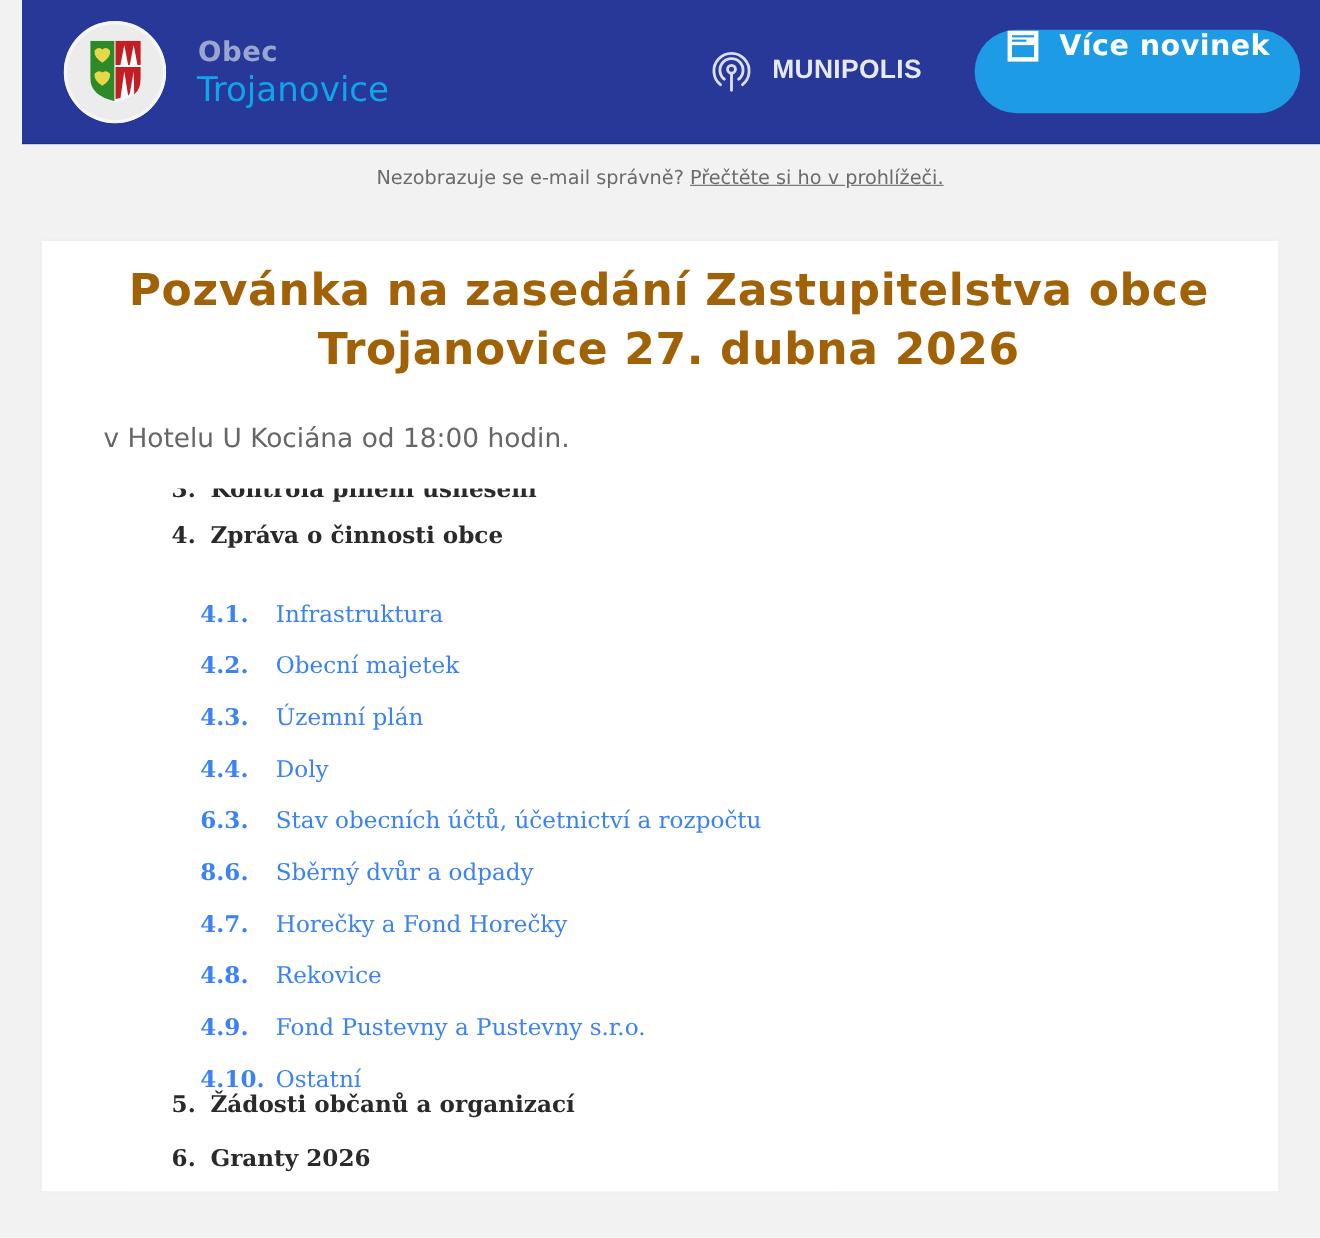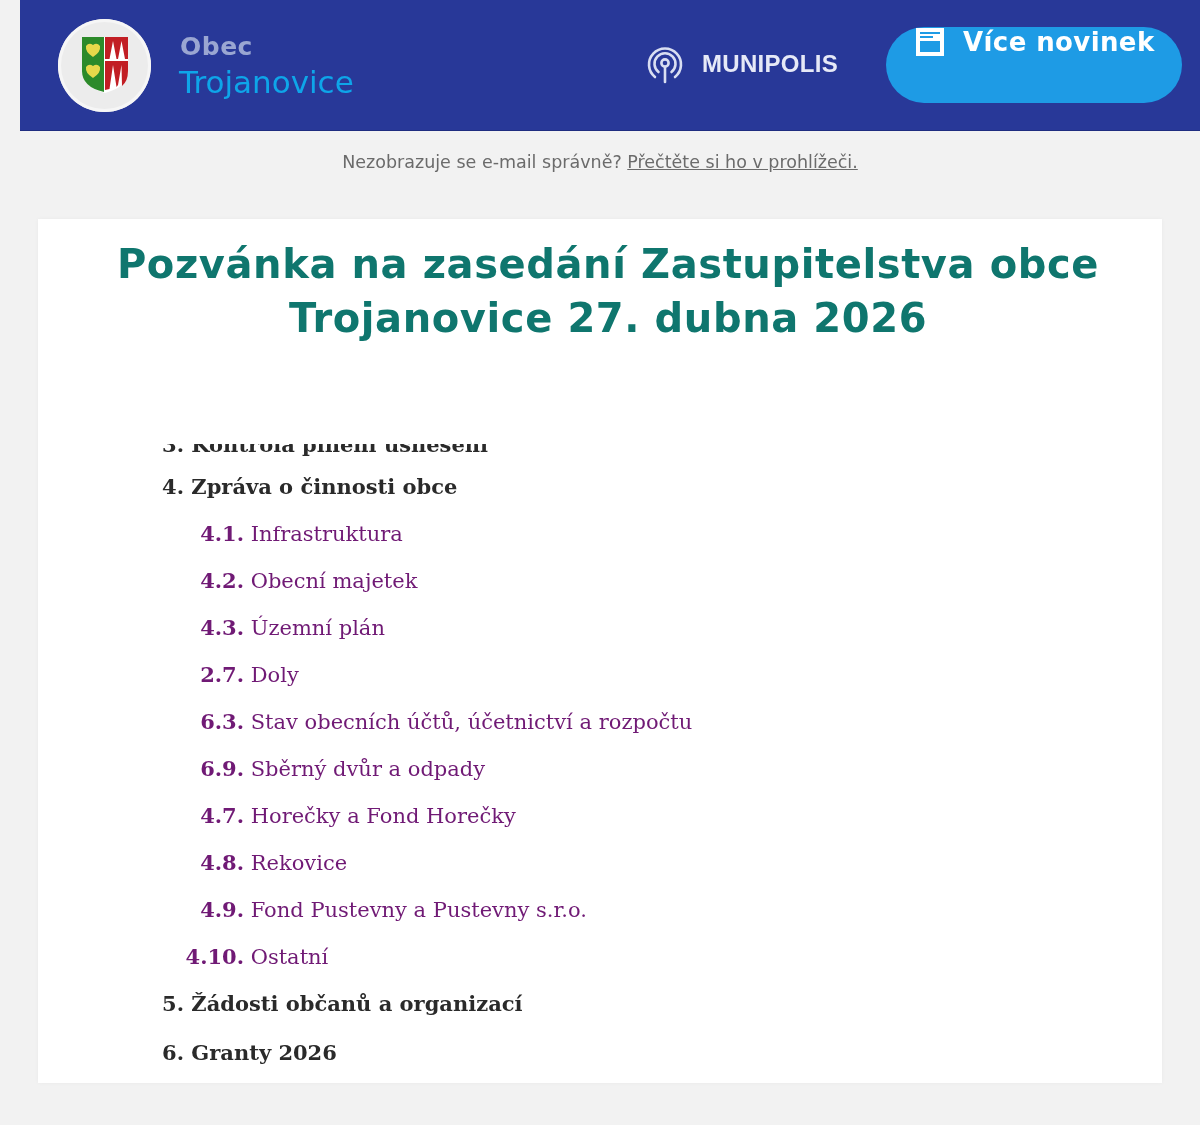--- a/index.html
+++ b/index.html
@@ -50,40 +50,40 @@
     }
     .preheader a { color: #6b6b6b; text-decoration: underline; text-align: right; }
     
     .card {
       position: absolute; left: 38px; top: 219px; width: 1124px; height: 864px;
       background: #ffffff;
       box-shadow: 0 0 4px rgba(0,0,0,0.04);
     }
     .title {
       position: absolute; left: 0; top: 18px; width: 1140px; text-align: center;
-      color: #0f766e; font-weight: bold; font-size: 40px; line-height: 54px;
+      color: #a16207; font-weight: bold; font-size: 40px; line-height: 54px;
       letter-spacing: 0.6px;
     }
     .subtitle {
       position: absolute; left: 56px; top: 165px;
       color: #666666; font-size: 24px;
     }
     
     .agenda {
       position: absolute; left: 80px; top: 225px; width: 640px; height: 639px;
       background: #ffffff; overflow: hidden;
-      font-family: "DejaVu Serif", serif; color: #2a2a2a; text-align: right;
+      font-family: "DejaVu Serif", serif; color: #2a2a2a;
     }
     .agenda-row {
       position: absolute; white-space: nowrap; font-size: 21px;
     }
     .agenda-row .num { display: inline-block; }
     .agenda-row.main { font-weight: bold; left: 38px; }
     .agenda-row.main .num { width: 28px; }
-    .agenda-row.sub { left: 64px; color: #701a75; }
+    .agenda-row.sub { left: 64px; color: #3b82f6; margin-top: 24px; }
     .agenda-row.sub .num { width: 62px; font-weight: bold; }
     .agenda-row.cut { top: -12px; clip-path: inset(10px 0 0 0); }
   </style>
 </head>
 <body>
 
 <header class="header">
   <div class="logo-circle">
     <svg width="46" height="56" viewBox="0 0 46 56">
       <path d="M0 0 H46 V34 Q46 50 23 56 Q0 50 0 34 Z" fill="#ffffff"></path>
@@ -120,20 +120,21 @@
   </div>
 </header>
 
 <div class="preheader">
   <span>Nezobrazuje se e-mail správně?</span>
   <a href="#">Přečtěte si ho v prohlížeči.</a>
 </div>
 
 <main class="card">
   <h1 class="title">Pozvánka na zasedání Zastupitelstva obce Trojanovice 27. dubna 2026</h1>
+  <p class="subtitle">v Hotelu U Kociána od 18:00 hodin.</p>
 
   <div class="agenda">
     <div class="agenda-row main cut">
       <span class="num">3.</span>
       <span>Kontrola plnění usnesení</span>
     </div>
 
     <div class="agenda-row main" style="top:30px">
       <span class="num">4.</span>
       <span>Zpráva o činnosti obce</span>
@@ -144,29 +145,29 @@
     </div>
     <div class="agenda-row sub" style="top:124px">
       <span class="num">4.2.</span>
       <span>Obecní majetek</span>
     </div>
     <div class="agenda-row sub" style="top:171px">
       <span class="num">4.3.</span>
       <span>Územní plán</span>
     </div>
     <div class="agenda-row sub" style="top:218px">
-      <span class="num">2.7.</span>
+      <span class="num">4.4.</span>
       <span>Doly</span>
     </div>
     <div class="agenda-row sub" style="top:265px">
       <span class="num">6.3.</span>
       <span>Stav obecních účtů, účetnictví a rozpočtu</span>
     </div>
     <div class="agenda-row sub" style="top:312px">
-      <span class="num">6.9.</span>
+      <span class="num">8.6.</span>
       <span>Sběrný dvůr a odpady</span>
     </div>
     <div class="agenda-row sub" style="top:359px">
       <span class="num">4.7.</span>
       <span>Horečky a Fond Horečky</span>
     </div>
     <div class="agenda-row sub" style="top:406px">
       <span class="num">4.8.</span>
       <span>Rekovice</span>
     </div>

